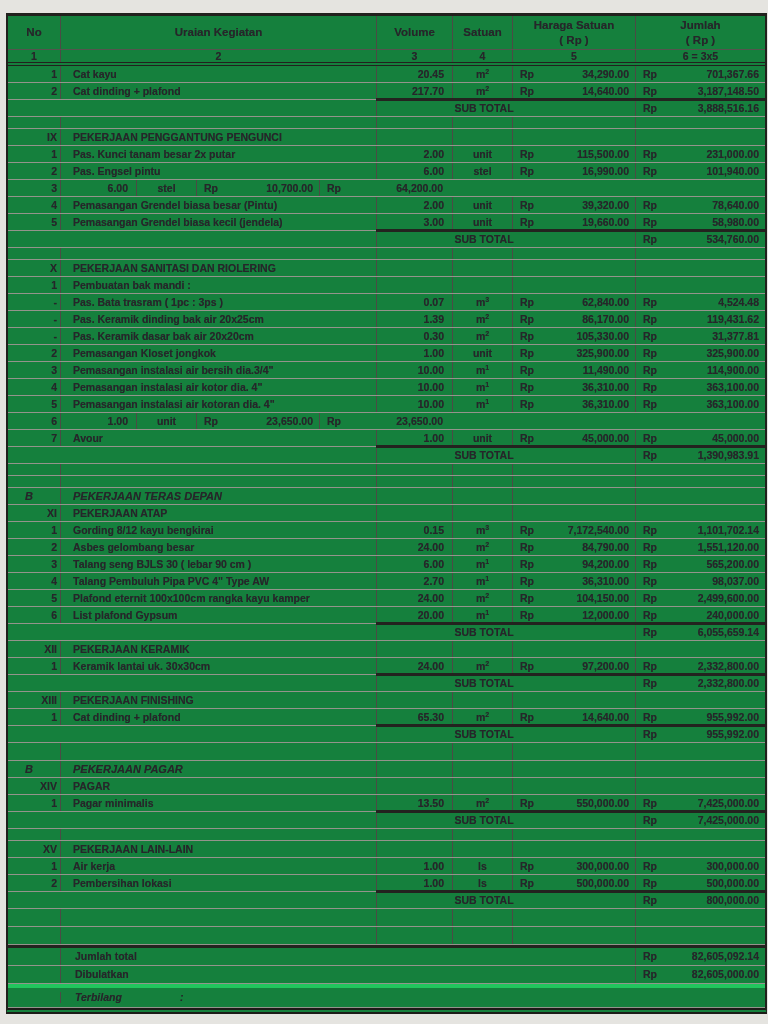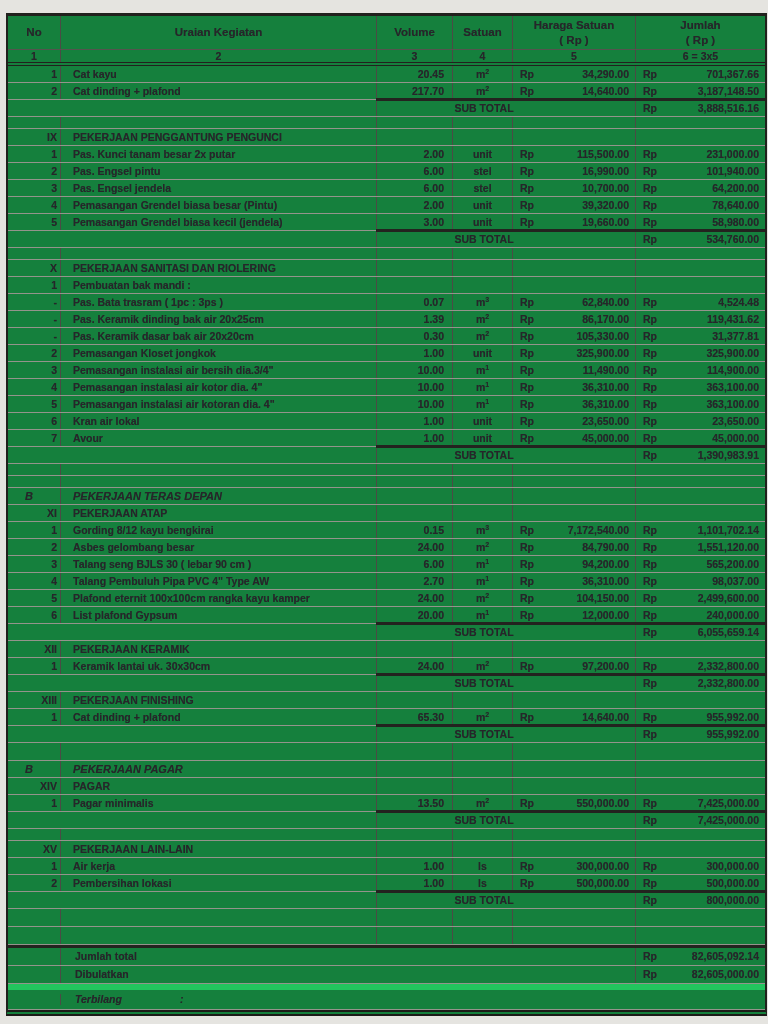--- a/index.html
+++ b/index.html
@@ -47,21 +47,21 @@
   
   .r-subtotal{position:relative;}
   .r-subtotal::before{content:'';position:absolute;left:368px;right:0;top:-2px;height:3px;background:#23231f;z-index:2;}
   .c-left{width:368px;}
   .c-mid{width:259px;justify-content:center;gap:18px;}
   .c-mid .roman{min-width:26px;text-align:left;margin-top:44px;}
   
   .r-grand{height:17px;}
   .r-grand.thick-top{border-top:3px solid #23231f;}
   .g-desc{width:575px;padding-left:14px;}
-  .r-terbilang{height:19px;border-top:6px solid #22c55e;align-items:center;}
+  .r-terbilang{height:19px;border-top:4px solid #22c55e;align-items:center;}
   .t-desc{width:705px;padding-left:14px;font-style:italic;align-items:center;}
   .t-desc .colon{margin-left:58px;}
   
   .ul-long .c-desc::after,.ul-short .c-desc::after{
     content:'';position:absolute;bottom:-2px;height:2px;background:#50504a;z-index:3;}
   .ul-long .c-desc::after{left:-60px;width:252px;}
   .ul-short .c-desc::after{left:-60px;width:188px;}
 </style>
 </head>
 <body>
@@ -190,21 +190,20 @@
             <span class="rp">Rp</span>
             <span>16,990.00</span>
           </div>
          <div class="cell c-amt">
             <span class="rp">Rp</span>
             <span>101,940.00</span>
           </div>
         </div>
         <div class="trow r-item">
           <div class="cell c-no">3</div>
-         <div class="cell c-desc">Pas. Engsel jendela</div>
          <div class="cell c-vol">6.00</div>
          <div class="cell c-unit">
             <span>stel</span>
           </div>
          <div class="cell c-price">
             <span class="rp">Rp</span>
             <span>10,700.00</span>
           </div>
          <div class="cell c-amt">
             <span class="rp">Rp</span>
@@ -391,21 +390,20 @@
             <span class="rp">Rp</span>
             <span>36,310.00</span>
           </div>
          <div class="cell c-amt">
             <span class="rp">Rp</span>
             <span>363,100.00</span>
           </div>
         </div>
         <div class="trow r-item ul-short">
           <div class="cell c-no">6</div>
-         <div class="cell c-desc">Kran air lokal</div>
          <div class="cell c-vol">1.00</div>
          <div class="cell c-unit">
             <span>unit</span>
           </div>
          <div class="cell c-price">
             <span class="rp">Rp</span>
             <span>23,650.00</span>
           </div>
          <div class="cell c-amt">
             <span class="rp">Rp</span>

